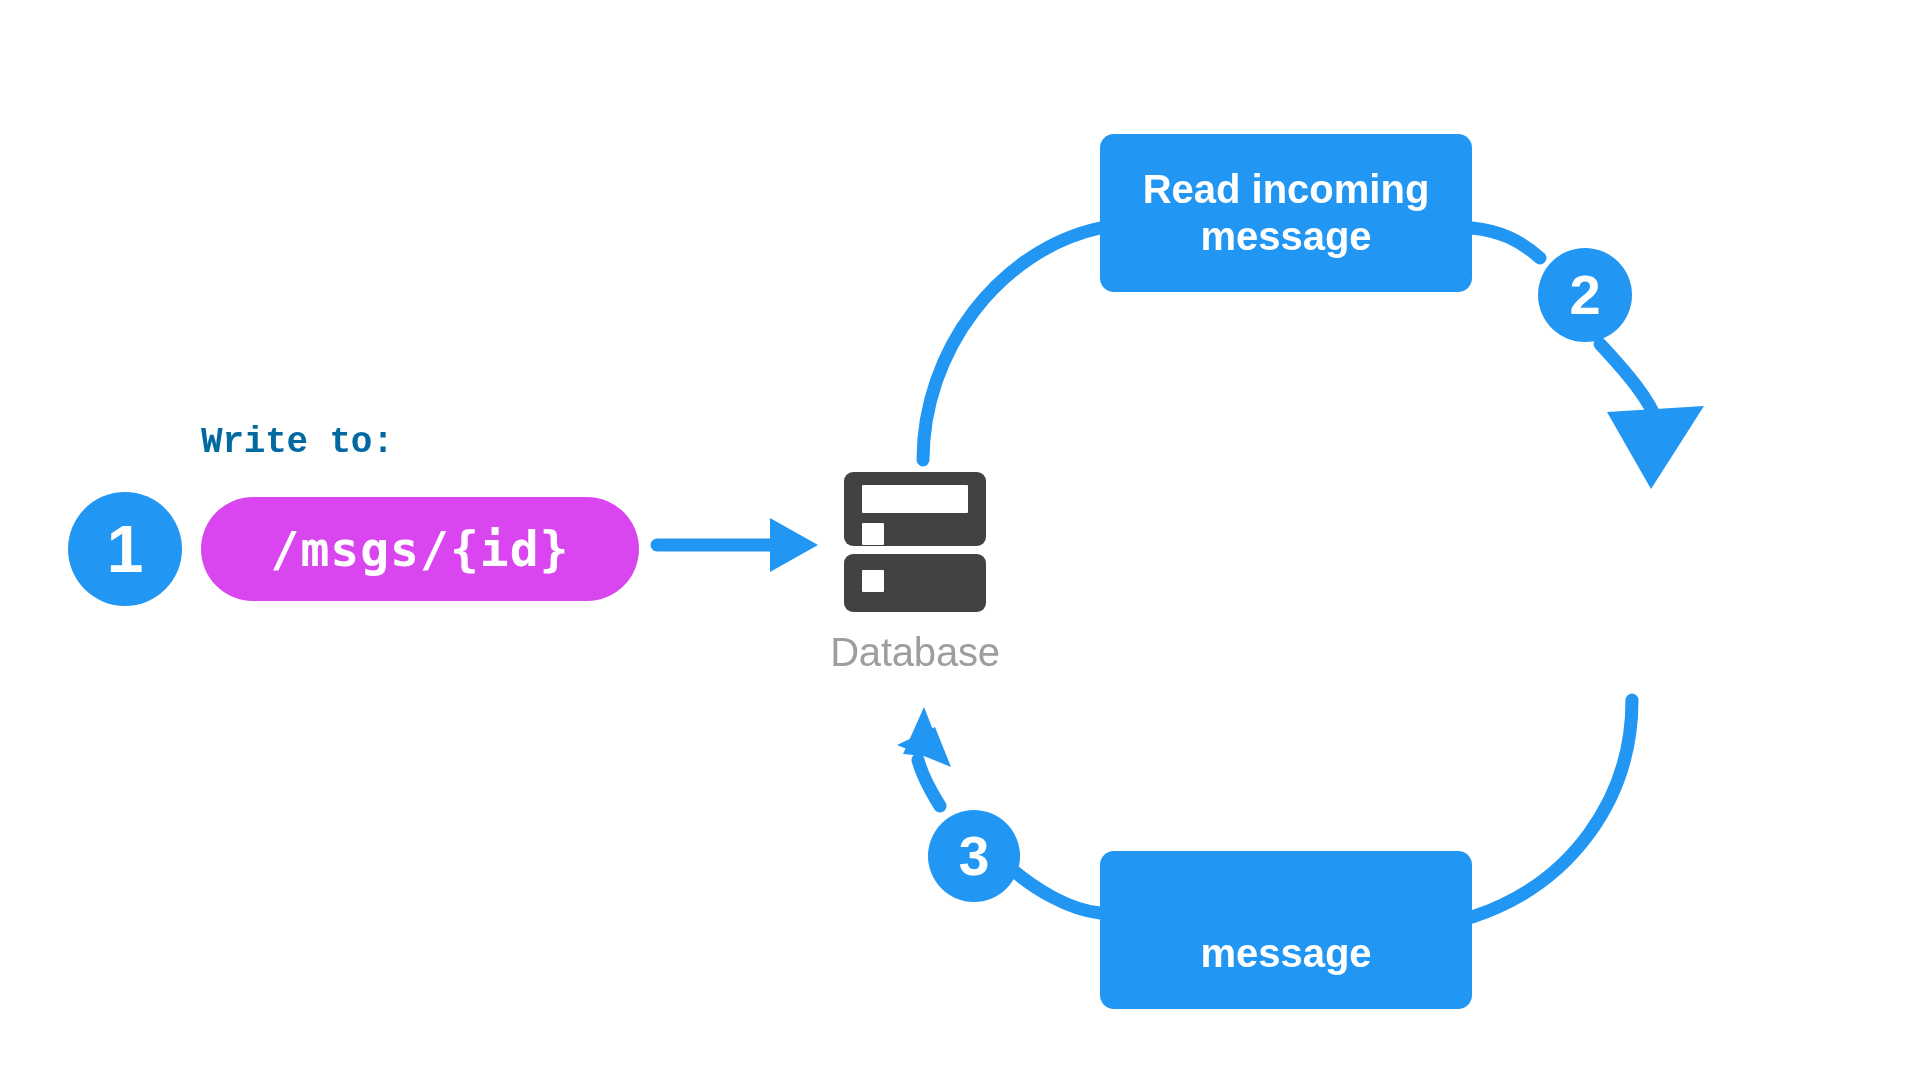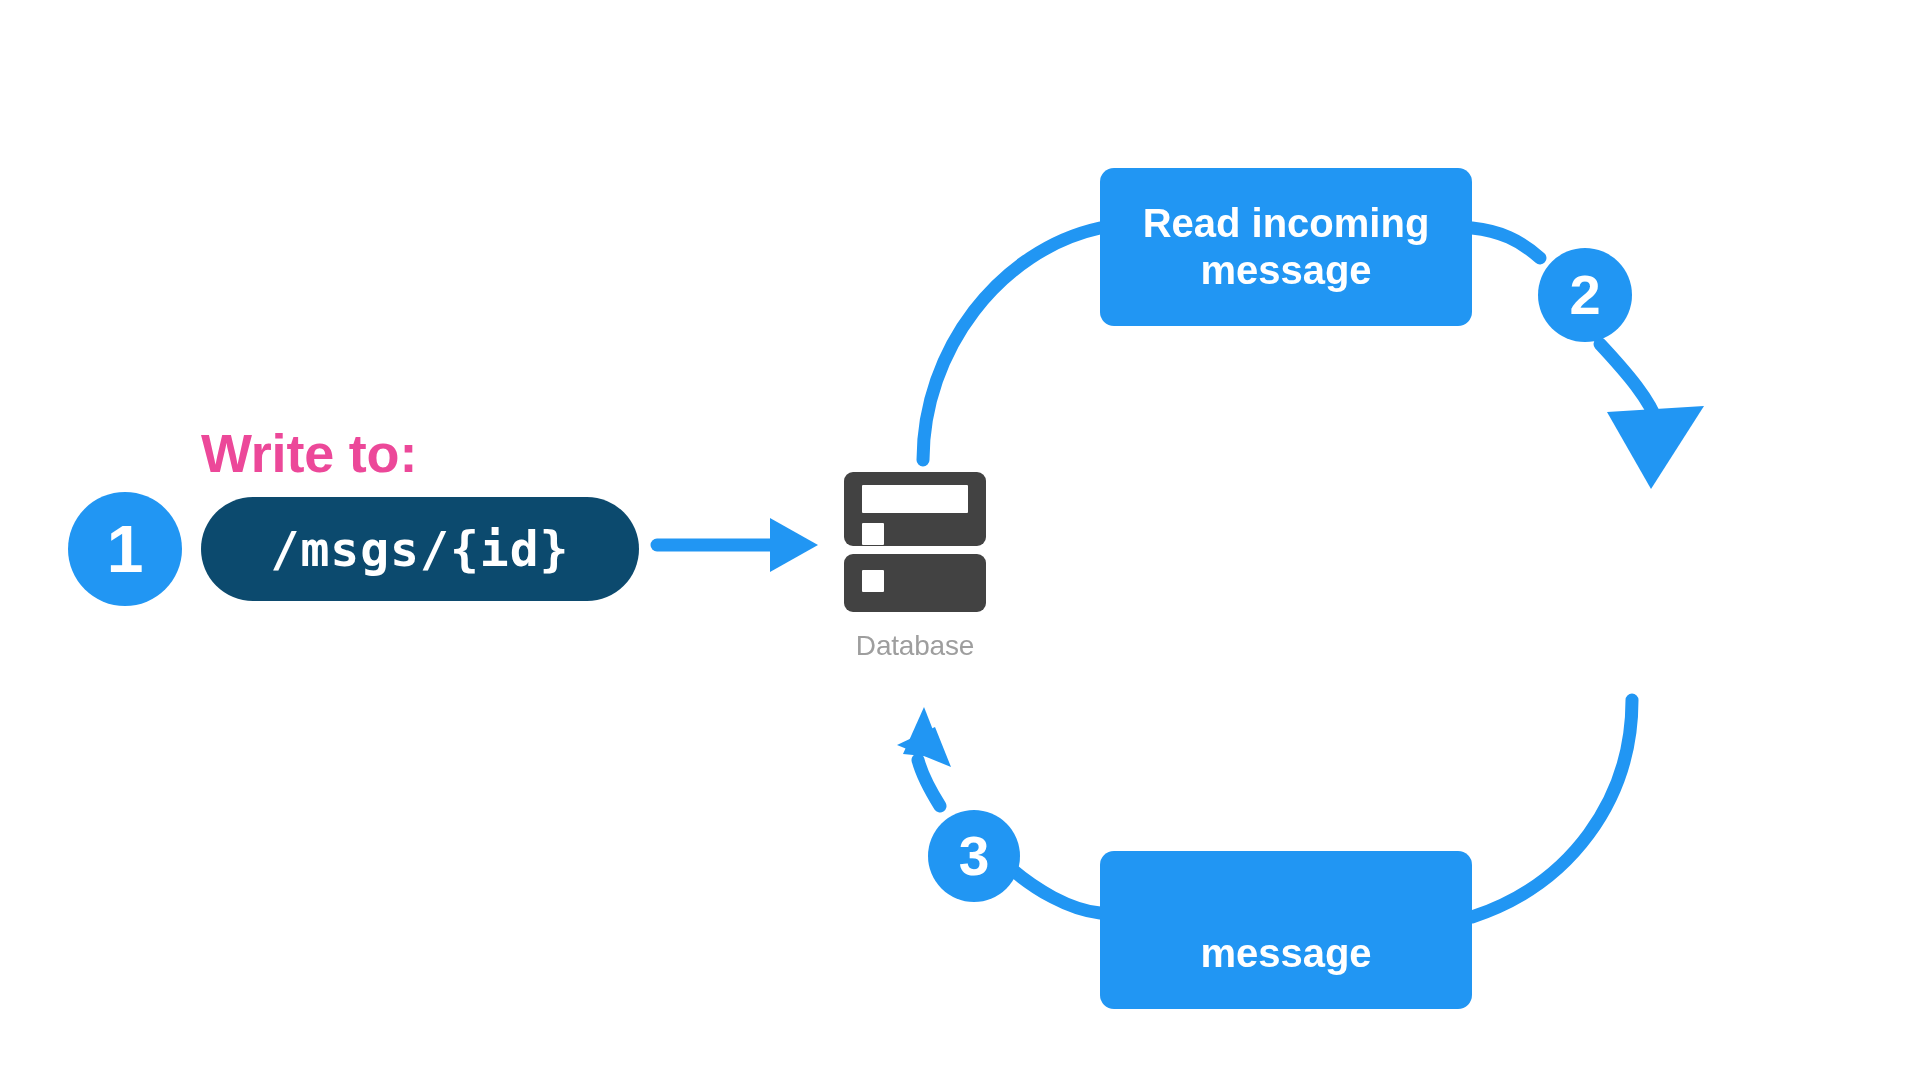--- a/index.html
+++ b/index.html
@@ -58,35 +58,36 @@
     left: 928px; top: 810px;
     width: 92px; height: 92px;
     font-size: 55px;
   }
 
   
   #write-to-label {
     position: absolute;
     left: 201px;
     top: 422px;
-    color: #ec4899;
-    font-size: 54px;
+    color: #0369a1;
+    font-size: 36px;
     font-weight: bold;
     letter-spacing: -0.2px;
     white-space: nowrap;
+    font-family: Liberation Mono, monospace;
   }
 
   
   #path-pill {
     position: absolute;
     left: 201px;
     top: 497px;
     width: 438px;
     height: 104px;
-    background: #0c4a6e;
+    background: #d946ef;
     border-radius: 52px;
     display: flex;
     align-items: center;
     justify-content: center;
   }
   #path-pill-text {
     color: #ffffff;
     font-family: "DejaVu Sans Mono", "Liberation Mono", monospace;
     font-size: 48px;
     font-weight: bold;
@@ -105,41 +106,41 @@
     text-align: center;
     color: #ffffff;
     font-size: 40px;
     font-weight: bold;
     line-height: 1.18;
     padding: 0 18px;
     box-sizing: border-box;
   }
   #box-read-incoming {
     left: 1100px; top: 134px;
-    width: 372px; height: 158px; margin-top: 34px;
+    width: 372px; height: 158px;
   }
   #box-write-sanitized {
     left: 1100px; top: 851px;
     width: 372px; height: 158px;
   }
 
   
   .service-node {
     position: absolute;
     display: flex;
     flex-direction: column;
     align-items: center;
   }
   #service-database { left: 790px; top: 468px; width: 250px; }
   #service-functions { left: 1538px; top: 460px; width: 250px; }
 
   .service-label {
     margin-top: 16px;
     color: #9e9e9e;
-    font-size: 28px;
+    font-size: 40px;
     font-weight: normal;
     letter-spacing: -0.2px;
     white-space: nowrap;
   }
 
   .icon-svg { display: block; }
 </style>
 </head>
 <body>
 

